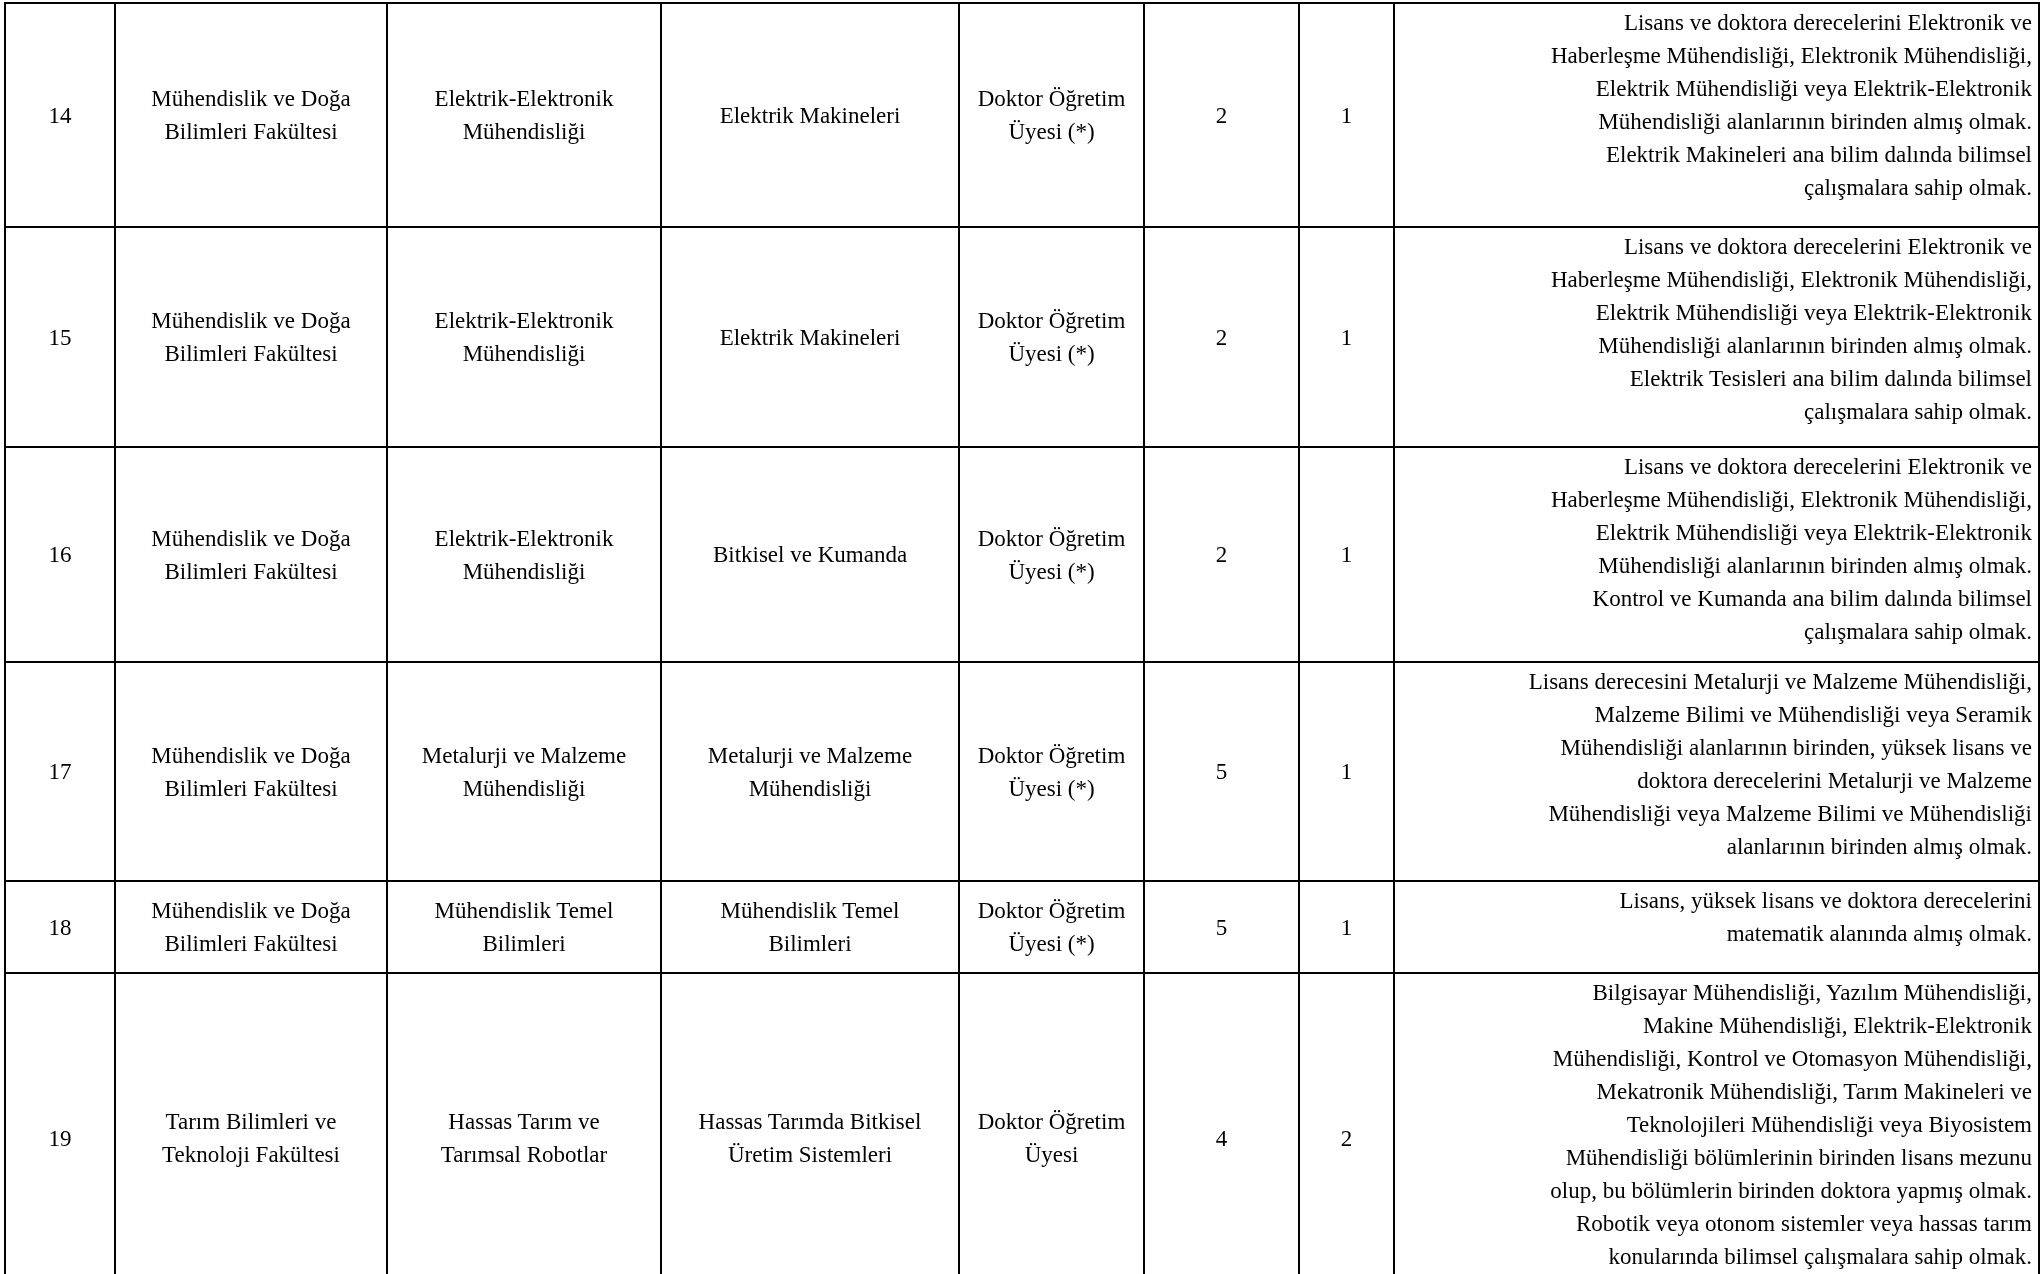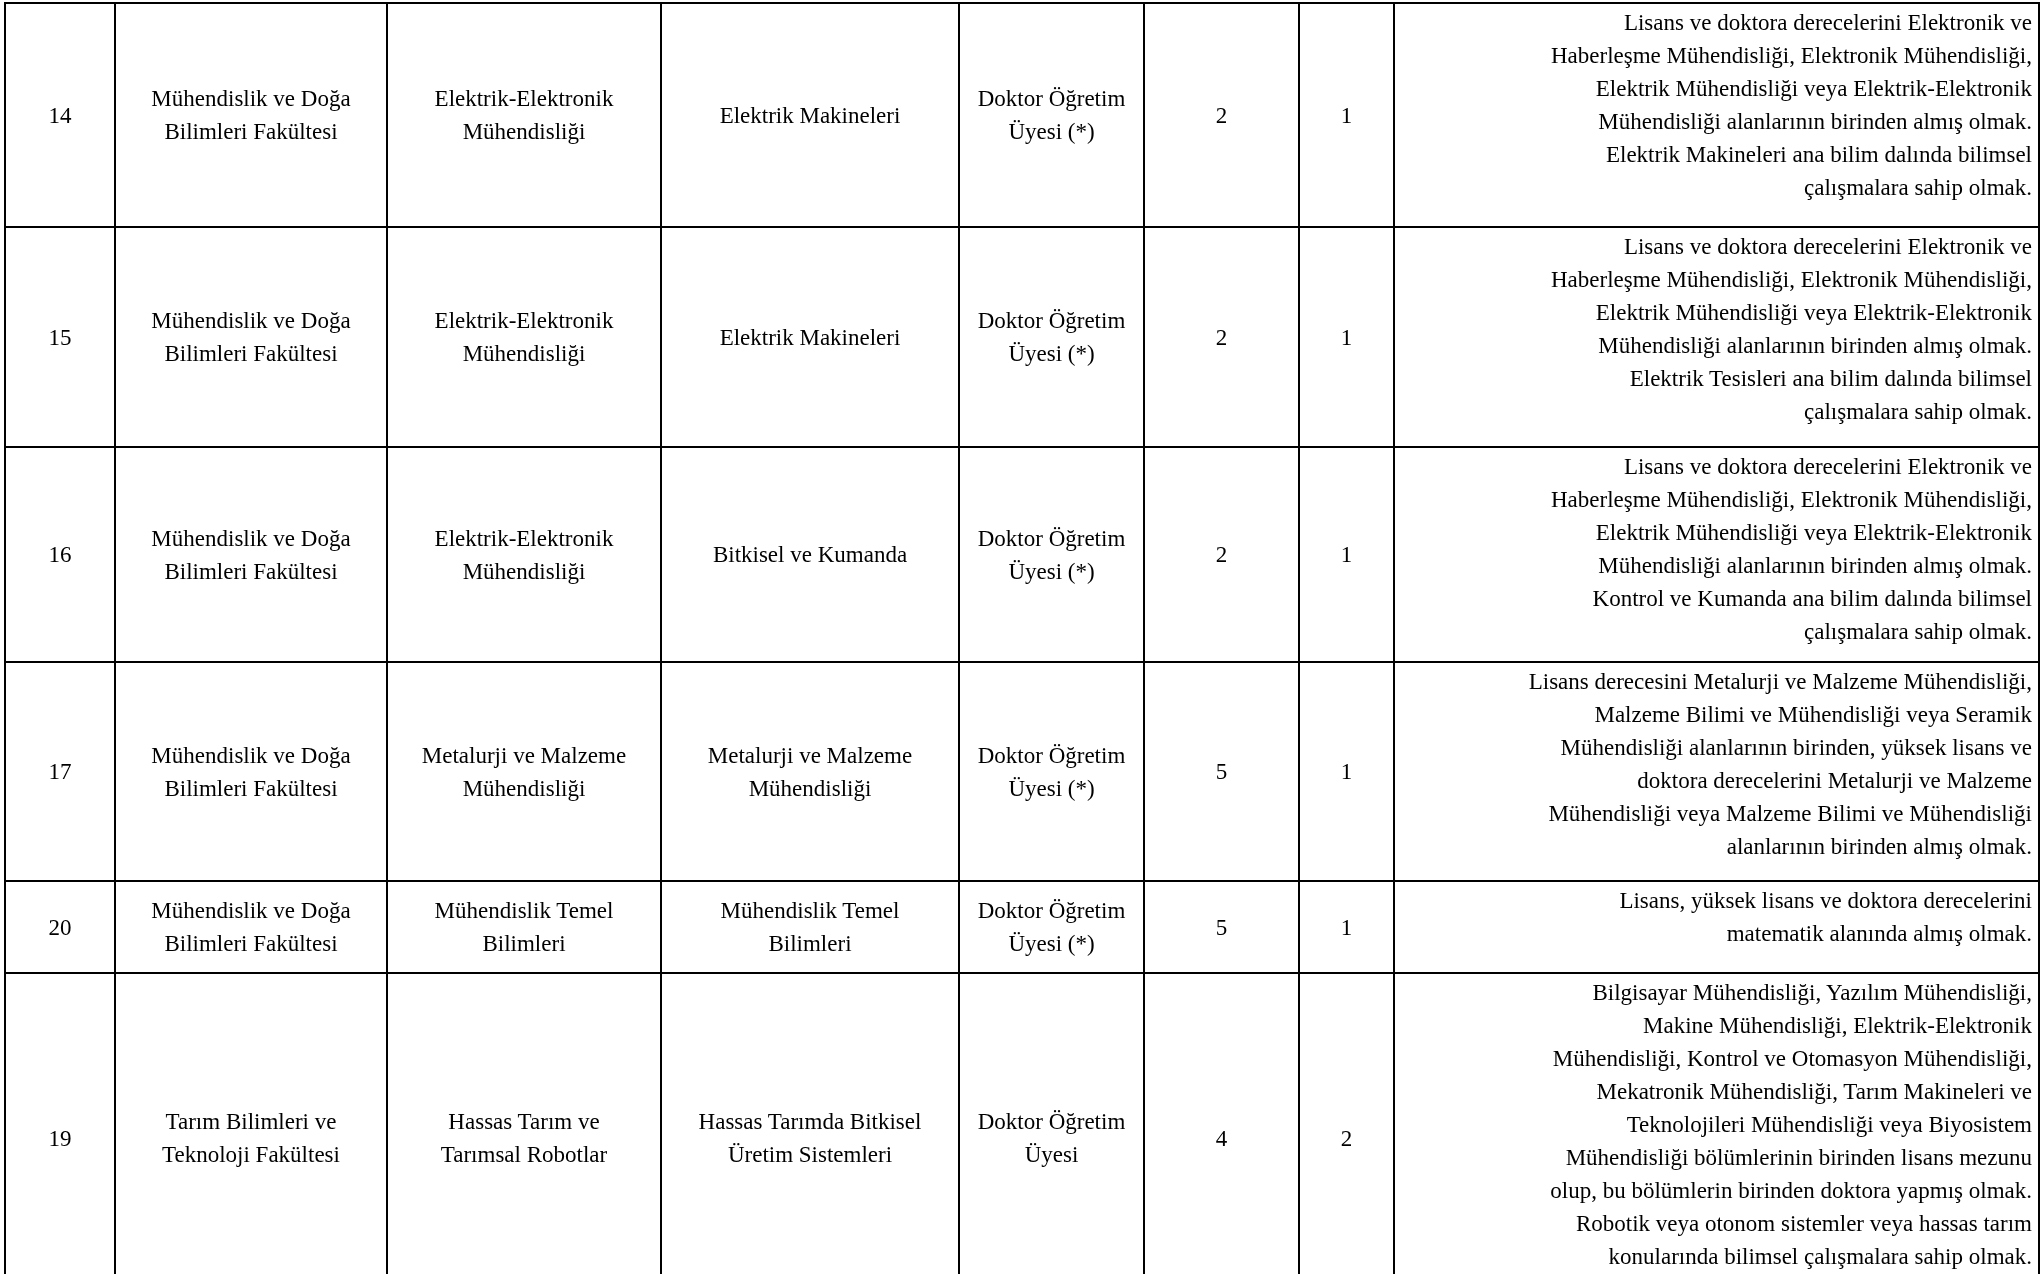--- a/index.html
+++ b/index.html
@@ -135,21 +135,21 @@
         <td class="count-a-cell">5</td>
         <td class="count-b-cell">1</td>
         <td class="req-cell">Lisans derecesini Metalurji ve Malzeme Mühendisliği,
 Malzeme Bilimi ve Mühendisliği veya Seramik
 Mühendisliği alanlarının birinden, yüksek lisans ve
 doktora derecelerini Metalurji ve Malzeme
 Mühendisliği veya Malzeme Bilimi ve Mühendisliği
 alanlarının birinden almış olmak.</td>
       </tr>
       <tr>
-        <td class="no-cell">20</td>
+        <td class="no-cell">18</td>
         <td class="faculty-cell">Mühendislik ve Doğa
 Bilimleri Fakültesi</td>
         <td class="dept-cell">Mühendislik Temel
 Bilimleri</td>
         <td class="field-cell">Mühendislik Temel
 Bilimleri</td>
         <td class="title-cell">Doktor Öğretim
 Üyesi (*)</td>
         <td class="count-a-cell">5</td>
         <td class="count-b-cell">1</td>

